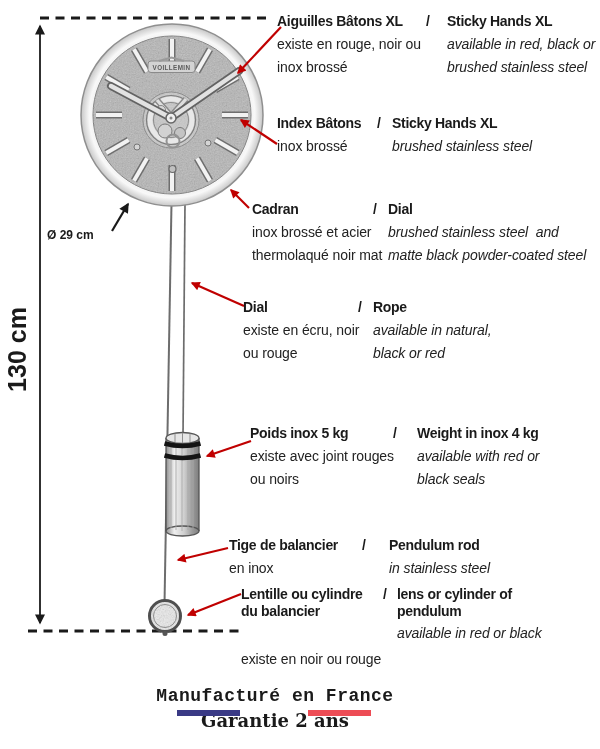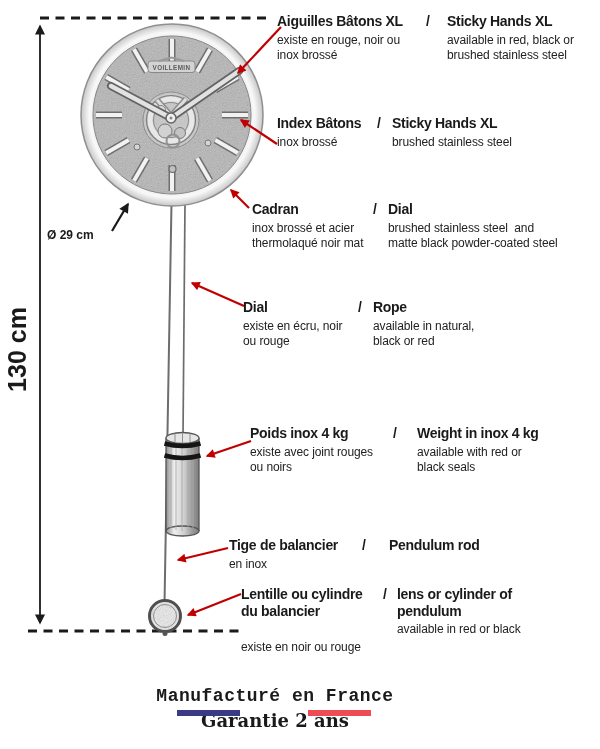--- a/index.html
+++ b/index.html
@@ -1,22 +1,22 @@
 <!DOCTYPE html>
 <html><head>
 <meta charset="utf-8">
 <style>
   html,body{margin:0;padding:0;background:#fff;}
   #canvas{position:relative;width:600px;height:749px;background:#fff;overflow:hidden;
           font-family:"Liberation Sans",sans-serif;color:#1a1a1a;}
   #drawing{position:absolute;left:0;top:0;z-index:0;}
   .ann{position:absolute;display:grid;grid-template-columns:var(--c1) var(--c2) 1fr;z-index:2;}
   .ann .t{font-weight:700;font-size:14px;line-height:16.5px;letter-spacing:-0.3px;white-space:pre;}
-  .ann .d{font-size:12px;line-height:15px;letter-spacing:-0.1px;white-space:pre;margin-top:3px;color:#222;}
-  .ann .d.fr{grid-column:1;} .ann .d.en{grid-column:3;}
+  .ann .d{font-size:14px;line-height:23px;letter-spacing:-0.1px;white-space:pre;margin-top:3px;color:#222;}
+  .ann .d.fr{grid-column:1;} .ann .d.en{grid-column:3;font-style:italic;}
   .a1{left:277px;top:13px;--c1:149px;--c2:21px;width:322px;}
   .a2{left:277px;top:115px;--c1:100px;--c2:15px;width:320px;}
   .a3{left:252px;top:201px;--c1:121px;--c2:15px;width:347px;}
   .a4{left:243px;top:299px;--c1:115px;--c2:15px;width:350px;}
   .a5{left:250px;top:425px;--c1:143px;--c2:24px;width:349px;}
   .a6{left:229px;top:537px;--c1:133px;--c2:27px;width:369px;}
   .a7{left:241px;top:586px;--c1:142px;--c2:14px;width:357px;}
   #height-label{position:absolute;left:-32px;top:335px;width:98px;text-align:center;
       font-size:25px;font-weight:700;transform:rotate(-90deg);z-index:2;}
   #diameter-label{position:absolute;left:47px;top:228px;font-size:12px;font-weight:700;z-index:2;}
@@ -199,33 +199,34 @@
   <div class="ann a4">
     <div class="t fr">Dial</div>
     <div class="t sep">/</div>
     <div class="t en">Rope</div>
     <div class="d fr">existe en écru, noir
 ou rouge</div>
     <div class="d en">available in natural,
 black or red</div>
   </div>
   <div class="ann a5">
-    <div class="t fr">Poids inox 4 kg</div>
+    <div class="t fr">Poids inox 5 kg</div>
     <div class="t sep">/</div>
     <div class="t en">Weight in inox 4 kg</div>
     <div class="d fr">existe avec joint rouges
 ou noirs</div>
     <div class="d en">available with red or
 black seals</div>
   </div>
   <div class="ann a6">
     <div class="t fr">Tige de balancier</div>
     <div class="t sep">/</div>
     <div class="t en">Pendulum rod</div>
     <div class="d fr">en inox</div>
+    <div class="d en">in stainless steel</div>
   </div>
   <div class="ann a7">
     <div class="t fr">Lentille ou cylindre
 du balancier</div>
     <div class="t sep">/</div>
     <div class="t en">lens or cylinder of
 pendulum</div>
     <div class="d en">available in red or black</div>
     <div class="d fr">existe en noir ou rouge</div>
   </div>

